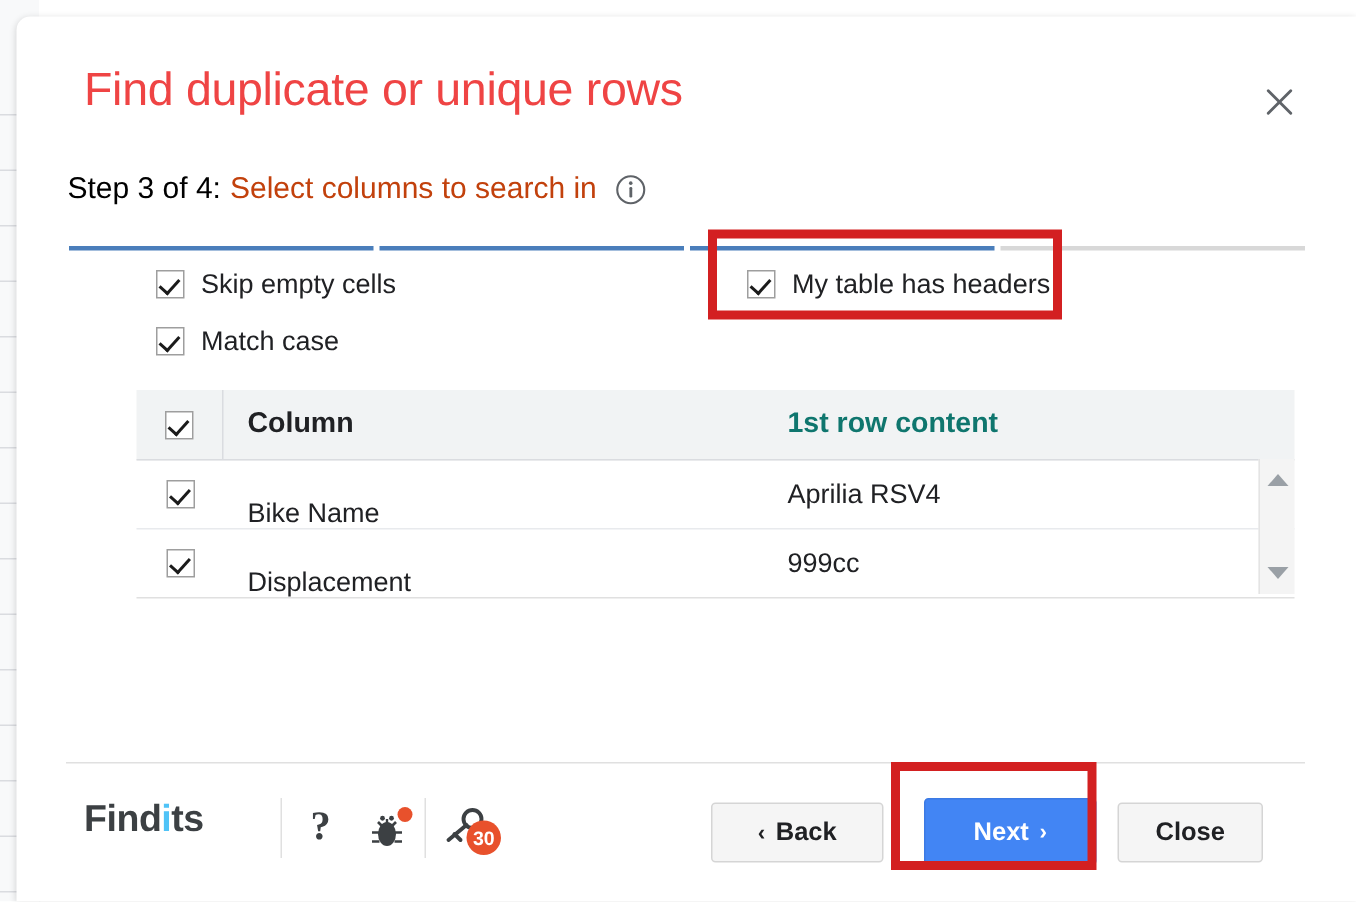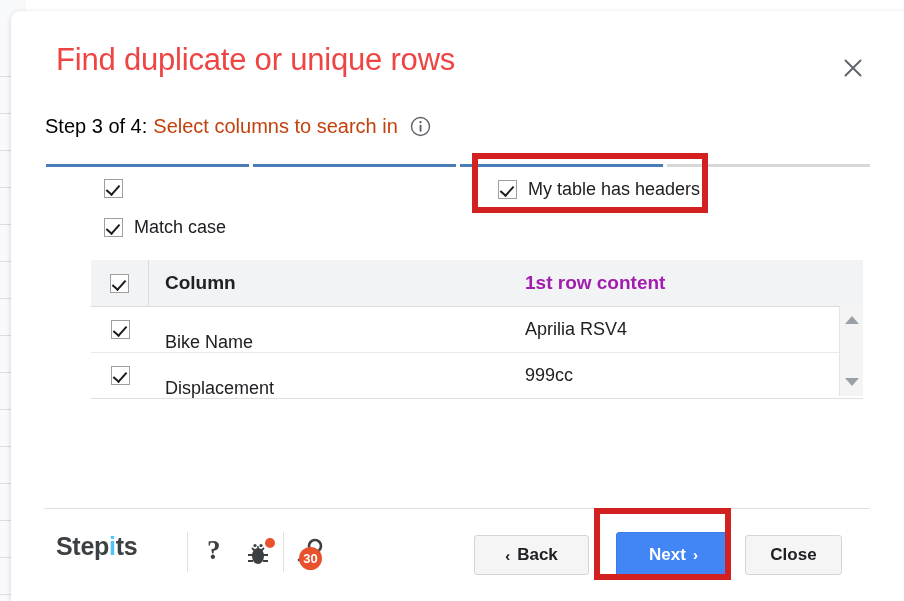--- a/index.html
+++ b/index.html
@@ -199,21 +199,21 @@
     padding-left: 16px;
     font-size: 19px;
     font-weight: bold;
     color: #202124;
   }
   .th-content {
     flex: 1 1 auto;
     padding-left: 12px;
     font-size: 19px;
     font-weight: bold;
-    color: #a21caf;
+    color: #0f766e;
   }
 
   .trow {
     display: flex;
     align-items: center;
     height: 45px;
     border-bottom: 1px solid #e8eaed;
     cursor: pointer;
   }
   .trow:last-child { border-bottom: 1px solid #e0e0e0; }
@@ -318,21 +318,21 @@
   #license-icon {
     position: absolute;
     left: 284px;
     top: 525px;
     width: 40px;
     height: 36px;
     cursor: pointer;
   }
   #license-badge {
     position: absolute;
-    left: 4px;
+    left: 16px;
     top: 11px;
     width: 23px;
     height: 23px;
     border-radius: 50%;
     background: #e8512c;
     color: #ffffff;
     font-size: 13px;
     font-weight: bold;
     display: flex;
     align-items: center;
@@ -416,20 +416,21 @@
 
     <div id="progress">
       <div class="seg done"></div>
       <div class="seg done"></div>
       <div class="seg done"></div>
       <div class="seg"></div>
     </div>
 
     <div class="opt" id="opt-skip">
       <span class="cb checked"></span>
+      <span class="opt-label">Skip empty cells</span>
     </div>
 
     <div class="opt" id="opt-headers">
       <span class="cb checked"></span>
       <span class="opt-label">My table has headers</span>
     </div>
 
     <div class="opt" id="opt-match">
       <span class="cb checked"></span>
       <span class="opt-label">Match case</span>
@@ -461,21 +462,21 @@
       </div>
     </div>
 
     <div id="vscroll">
       <div class="arrow up"></div>
       <div class="arrow down"></div>
     </div>
 
     <div id="footer-divider"></div>
 
-    <div id="brand"><span>Step</span><span class="dot">i</span><span>ts</span></div>
+    <div id="brand"><span>Find</span><span class="dot">i</span><span>ts</span></div>
 
     <div class="footer-sep" id="sep-1"></div>
     <div class="footer-sep" id="sep-2"></div>
 
     <div id="help-icon">?</div>
 
     <div id="bug-icon">
       <svg width="34" height="34" viewBox="0 0 34 34">
         <g fill="#3c4043">
           <ellipse cx="15" cy="20" rx="6" ry="8"></ellipse>

